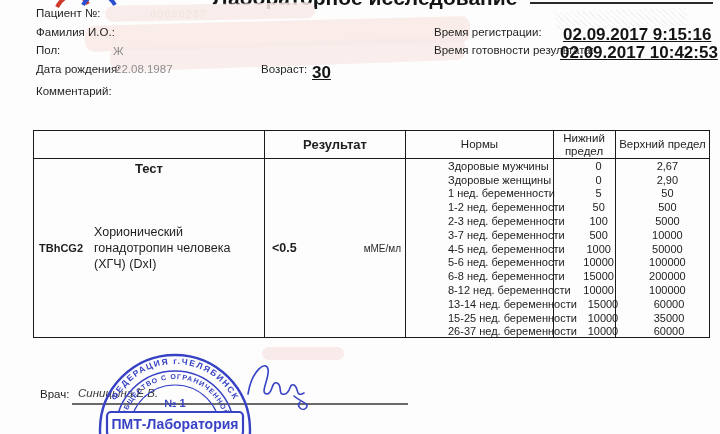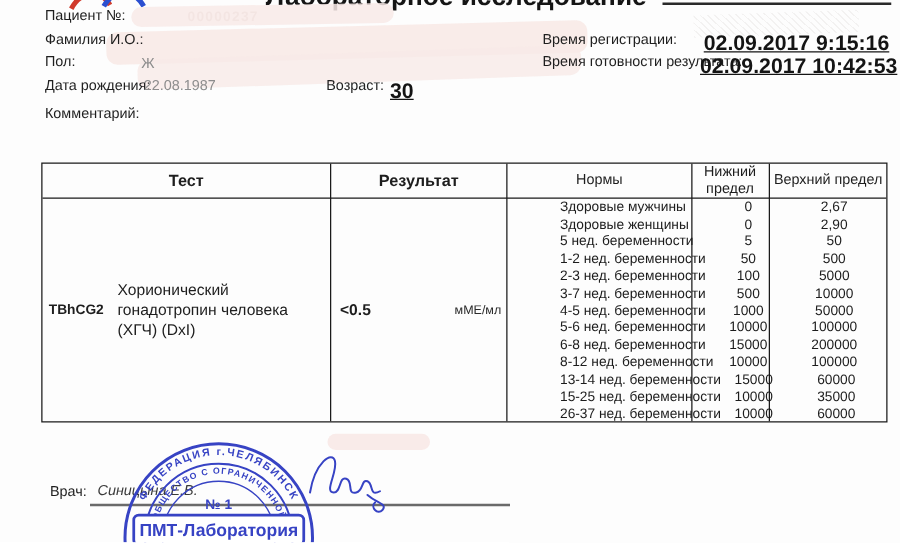--- a/index.html
+++ b/index.html
@@ -89,21 +89,21 @@
   <div class="lbl" style="left:434px;top:44px;">Время готовности результата:</div>
   <div class="val-bold" style="left:560px;top:43px;">02.09.2017 10:42:53</div>
 
   <div class="tbl">
     <div class="hline"></div>
     <div class="vline" style="left:229.5px;"></div>
     <div class="vline" style="left:370.5px;"></div>
     <div class="vline" style="left:518.5px;"></div>
     <div class="vline" style="left:580.5px;"></div>
 
-    <div class="hdr big" style="left:0;width:230px;">Тест</div>
+    <div class="hdr big" style="left:0;width:230px;margin-top:24px;">Тест</div>
     <div class="hdr big" style="left:231px;width:140px;">Результат</div>
     <div class="hdr small" style="left:372px;width:147px;">Нормы</div>
     <div class="hdr small" style="left:520px;width:60px;">Нижний предел</div>
     <div class="hdr small" style="left:582px;width:93px;">Верхний предел</div>
 
     <div class="test-cell">
       <span class="test-code">TBhCG2</span>
       <span class="test-name">Хорионический гонадотропин человека (ХГЧ) (DxI)</span>
     </div>
 
@@ -117,21 +117,21 @@
           <div class="nr-label">Здоровые мужчины</div>
           <div class="nr-low">0</div>
           <div class="nr-up">2,67</div>
         </div>
         <div class="norm-row">
           <div class="nr-label">Здоровые женщины</div>
           <div class="nr-low">0</div>
           <div class="nr-up">2,90</div>
         </div>
         <div class="norm-row">
-          <div class="nr-label">5 нед. беременности</div>
+          <div class="nr-label">1 нед. беременности</div>
           <div class="nr-low">5</div>
           <div class="nr-up">50</div>
         </div>
         <div class="norm-row">
           <div class="nr-label">1-2 нед. беременности</div>
           <div class="nr-low">50</div>
           <div class="nr-up">500</div>
         </div>
         <div class="norm-row">
           <div class="nr-label">2-3 нед. беременности</div>

